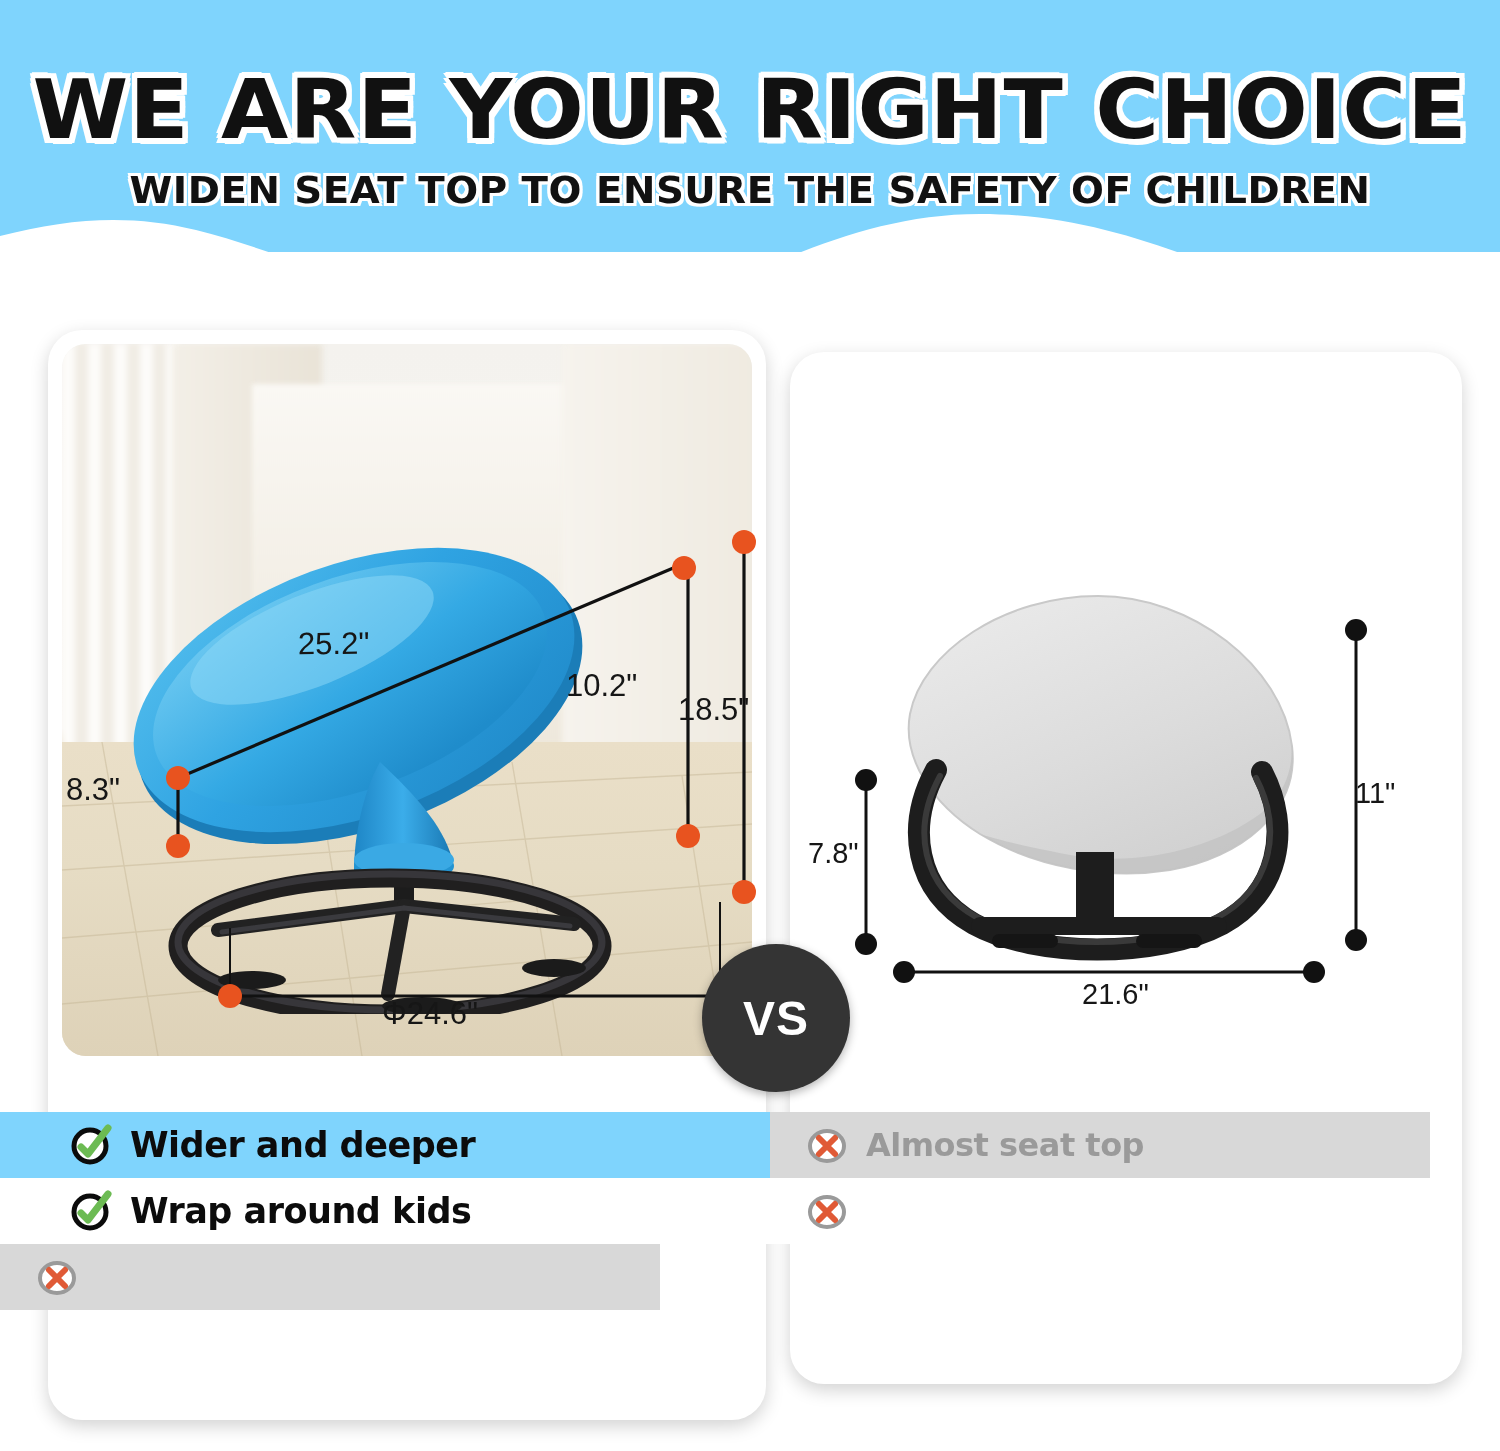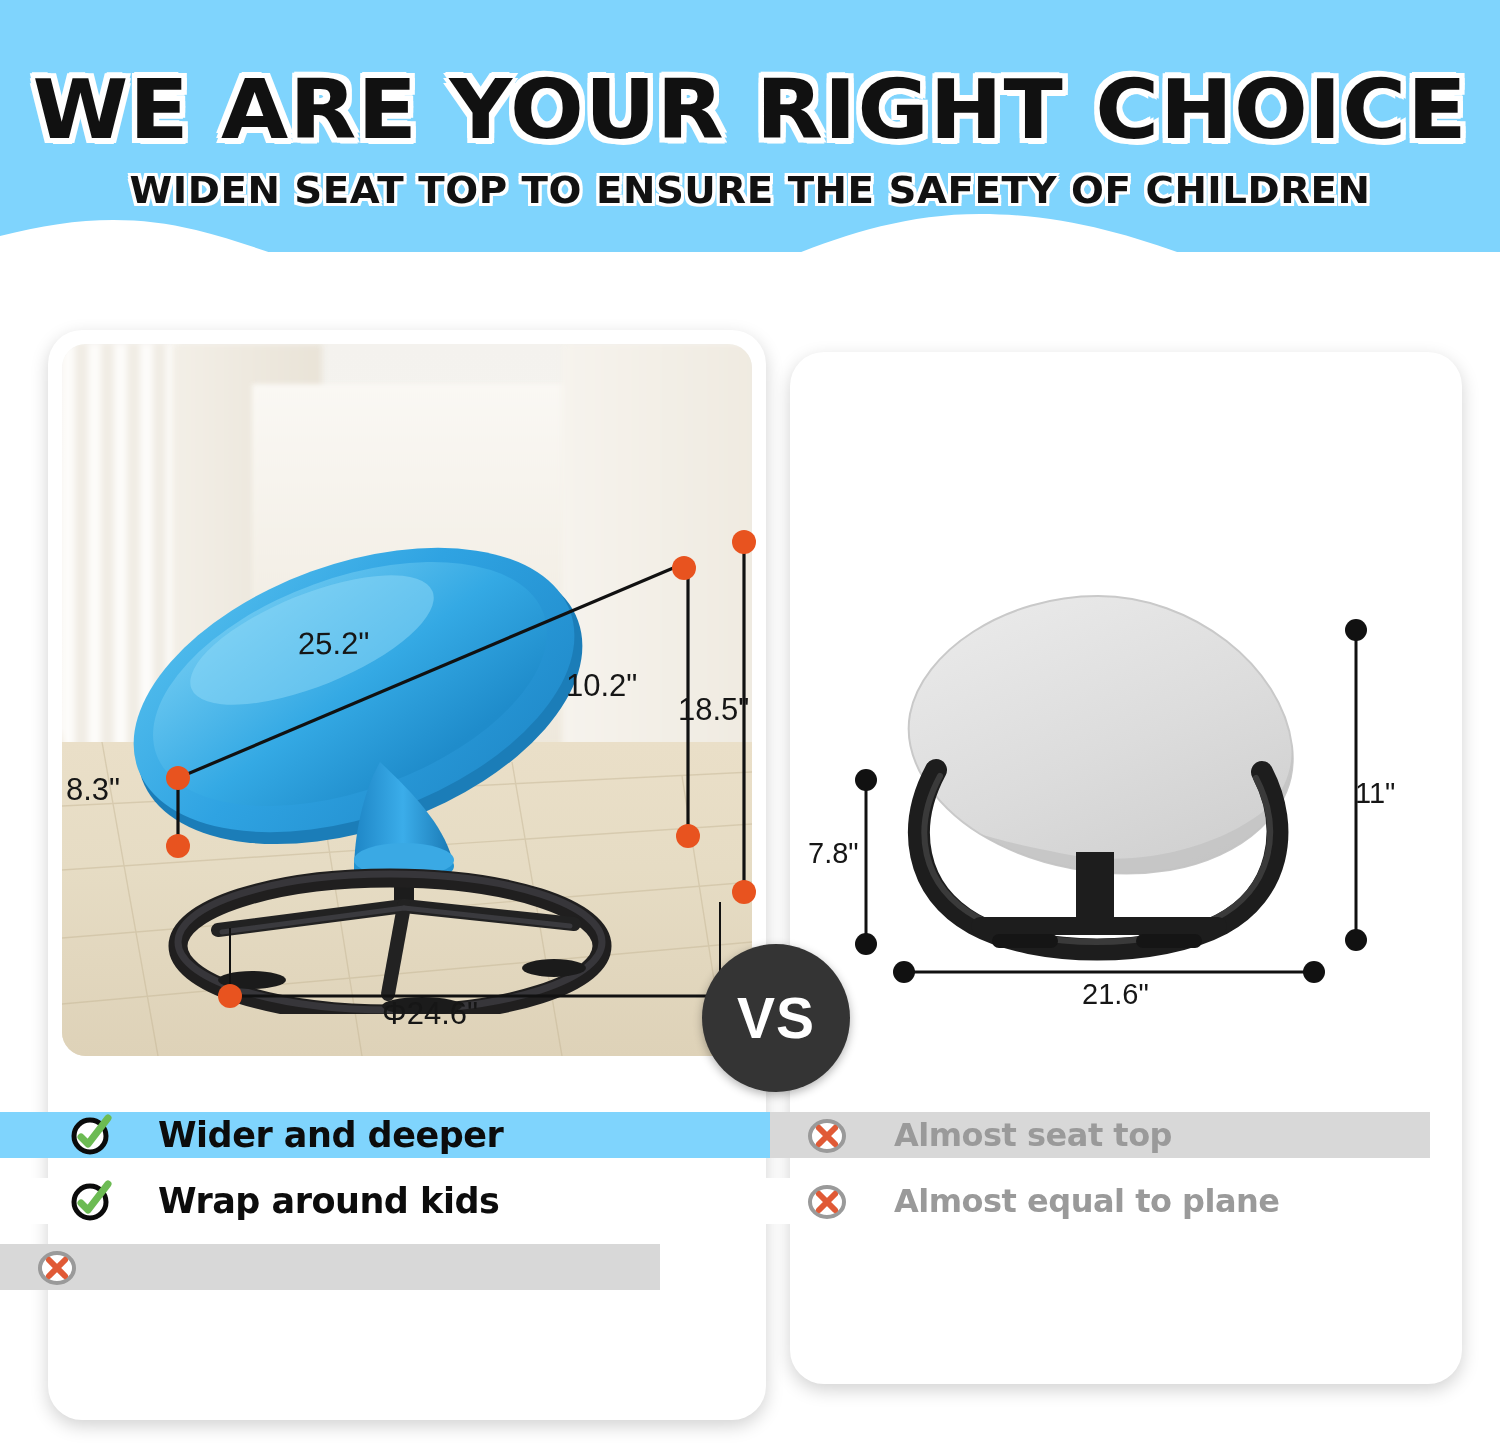--- a/index.html
+++ b/index.html
@@ -122,32 +122,32 @@
   #seat-right-svg { position:absolute; left:840px; top:590px; width:520px; height:380px; }
 
   
   #vs-badge {
     position:absolute; left:702px; top:944px; width:148px; height:148px;
     border-radius:50%; background:#343434;
     display:flex; align-items:center; justify-content:center;
     box-shadow:0 3px 10px rgba(0,0,0,0.3); z-index:30;
   }
   #vs-badge span {
-    color:#fff; font-size:57px; font-weight:bold; letter-spacing:1px;
+    color:#fff; font-size:48px; font-weight:bold; letter-spacing:1px;
     font-family:"Liberation Sans", sans-serif;
   }
 
   
   #features { position:absolute; left:0; top:1112px; width:1500px; height:198px; z-index:20; }
   .feat-row { position:absolute; left:0; width:1500px; height:66px; display:flex; }
   #feat-row-0 { top:0; }
   #feat-row-1 { top:66px; }
   #feat-row-2 { top:132px; }
   .feat-cell {
-    display:flex; align-items:center; height:46px; position:relative;gap:28px;
+    display:flex; align-items:center; height:66px; position:relative;
   }
   .feat-cell.pro { width:770px; padding-left:68px; }
   .feat-cell.con { width:660px; padding-left:34px; }
   .feat-row.odd .pro { background:#7fd4fd; }
   .feat-row.odd .con { background:#d8d8d8; }
   .feat-row.even .pro { background:#ffffff; }
   .feat-row.even .con { background:#ffffff; }
 
   .icon-wrap { width:46px; height:46px; flex:0 0 46px; margin-right:16px; position:relative; }
   .feat-text { font-size:35px; white-space:nowrap; }
@@ -381,21 +381,20 @@
       </span>
       <span class="feat-text">Wrap around kids</span>
     </div>
     <div class="feat-cell con">
       <span class="icon-wrap">
         <svg viewBox="0 0 46 46" width="46" height="46">
           <ellipse cx="23" cy="24" rx="17" ry="15" fill="#fff" stroke="#9a9a9a" stroke-width="4"></ellipse>
           <path d="M15,16 L31,32 M31,16 L15,32" fill="none" stroke="#e05a36" stroke-width="6" stroke-linecap="round"></path>
         </svg>
       </span>
-      <span class="feat-text">Almost equal to plane</span>
     </div>
   </div>
 
   <div class="feat-row odd" id="feat-row-2">
     <div class="feat-cell con">
       <span class="icon-wrap">
         <svg viewBox="0 0 46 46" width="46" height="46">
           <ellipse cx="23" cy="24" rx="17" ry="15" fill="#fff" stroke="#9a9a9a" stroke-width="4"></ellipse>
           <path d="M15,16 L31,32 M31,16 L15,32" fill="none" stroke="#e05a36" stroke-width="6" stroke-linecap="round"></path>
         </svg>

